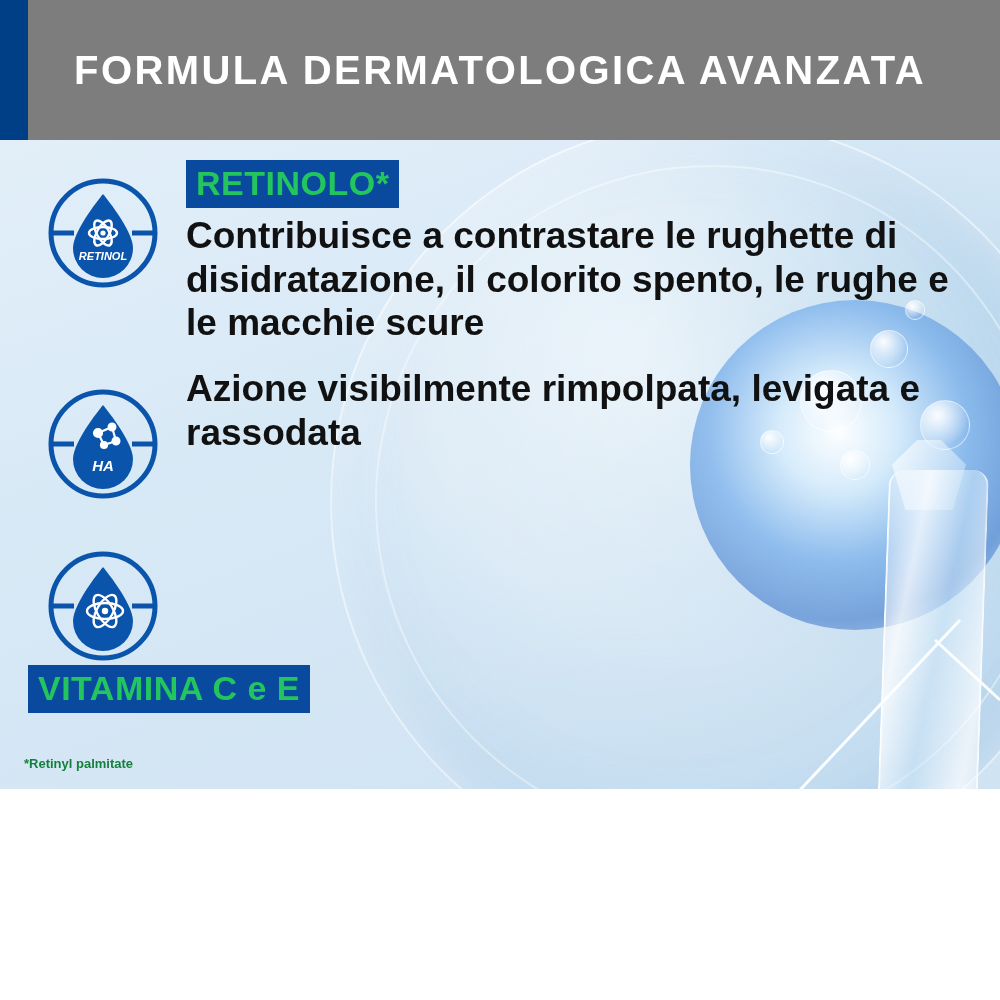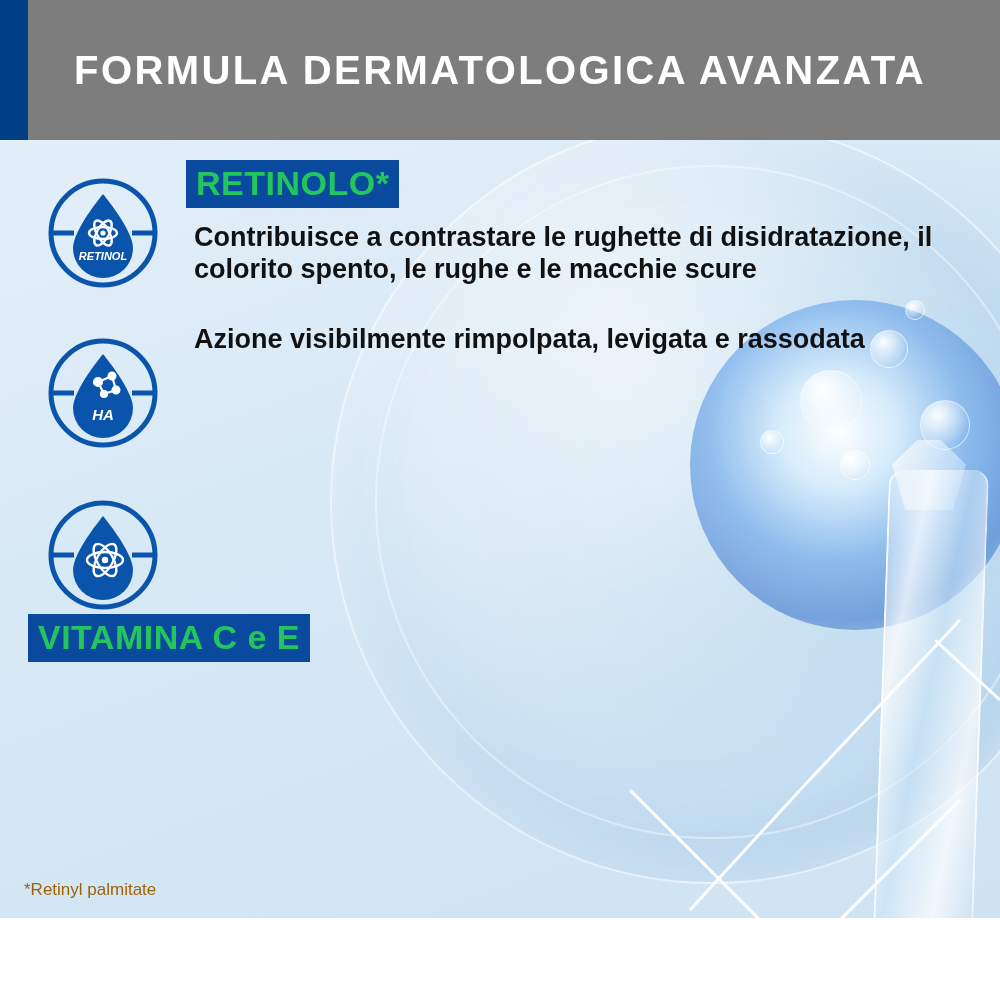--- a/index.html
+++ b/index.html
@@ -9,21 +9,21 @@
   body {
     width: 1000px;
     height: 1000px;
     font-family: "Liberation Sans", sans-serif;
     overflow: hidden;
   }
 
   #page {
     position: relative;
     width: 1000px;
-    height: 918px;
+    height: 789px;
     background: #dceaf7;
     overflow: hidden;
   }
 
   
   .bg-base {
     position: absolute;
     inset: 0;
     background:
       radial-gradient(ellipse 70% 60% at 85% 48%, #b9d8ee 0%, rgba(185,216,238,0) 60%),
@@ -163,38 +163,38 @@
     background: #0a4a9e;
     color: #22c55e;
     font-size: 34px;
     font-weight: bold;
     letter-spacing: 0.5px;
     padding: 4px 10px 5px 10px;
     margin: 0 0 6px 0;
   }
   .feature-desc {
     color: #111111;
-    font-size: 27px;
+    font-size: 37px;
     line-height: 1.18;
     font-weight: bold;
-    margin: 8px;
+    margin: 0;
     max-width: 780px;
   }
   .f-retinol .feature-icon { margin-top: 18px; }
   .f-ha { margin-top: 10px; }
   .f-vit { margin-top: 26px; flex-direction: column; }
 
   
   .footnote {
     position: absolute;
     left: 24px;
     bottom: 18px;
-    color: #a16207;
-    font-size: 17px;
-    font-weight: normal;
+    color: #15803d;
+    font-size: 13px;
+    font-weight: bold;
   }
 </style>
 </head>
 <body>
 
 <div id="page">
 
   <div class="bg-base"></div>
   <div class="glass-bowl"></div>
   <div class="glass-bowl-inner"></div>

